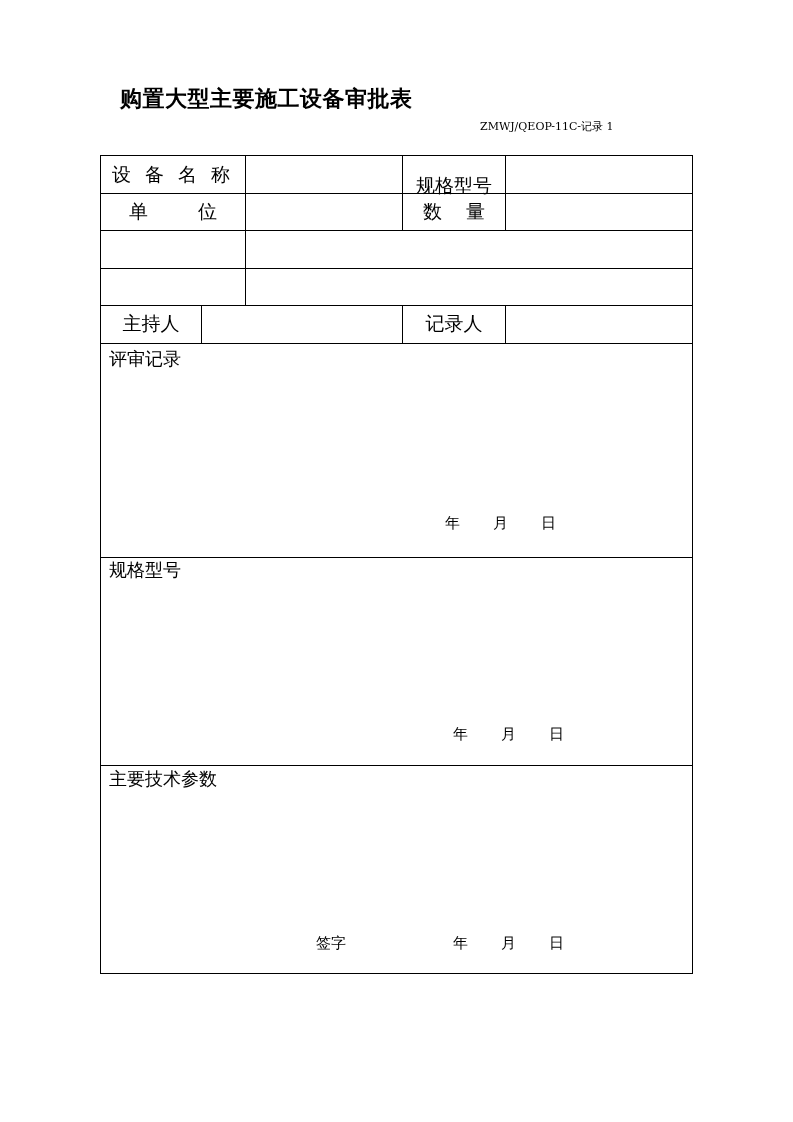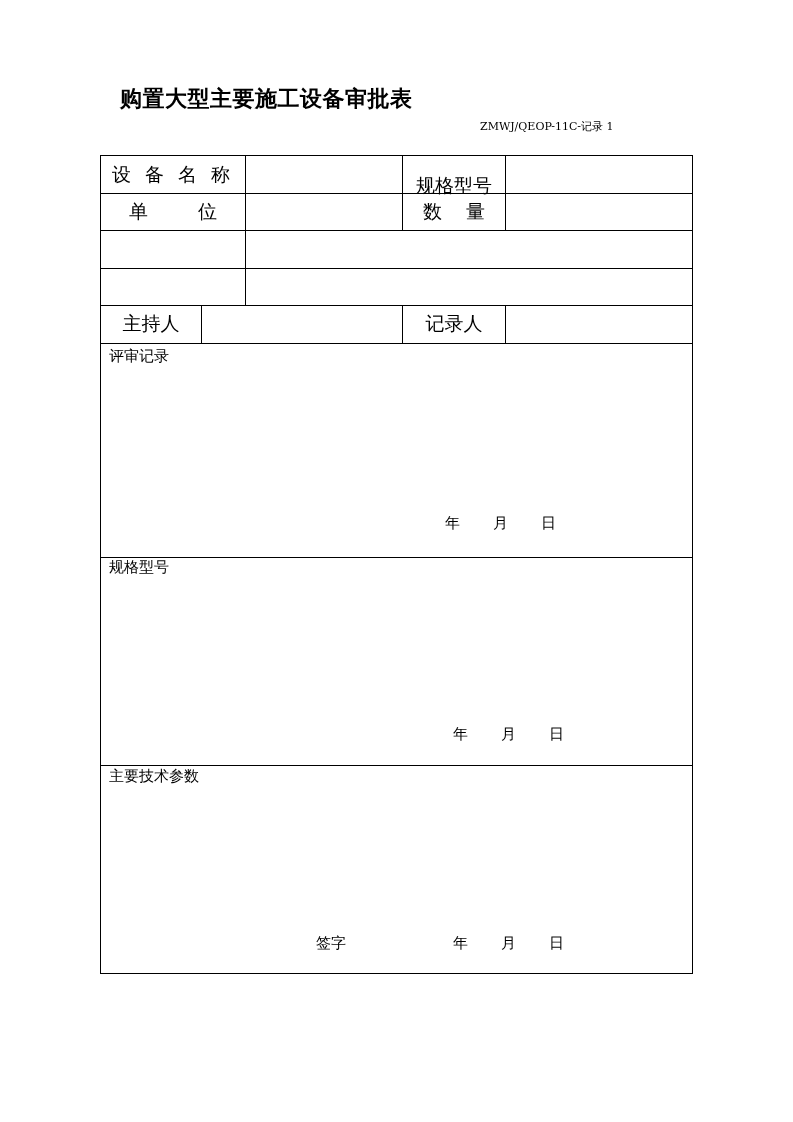--- a/index.html
+++ b/index.html
@@ -10,21 +10,21 @@
   .code { position:absolute; left:480px; top:105px; font-size:11px; white-space:nowrap;
           font-family:"DejaVu Serif","Liberation Serif",serif;margin-top:14px; }
   .tbl { position:absolute; left:100px; top:155px; width:593px; height:819px;
          border:1px solid #000; box-sizing:border-box; }
   .hl { position:absolute; left:0; right:0; height:0; border-top:1px solid #000; }
   .vl { position:absolute; width:0; border-left:1px solid #000; }
   .cell { position:absolute; display:flex; align-items:center; justify-content:center;
           font-size:19px; white-space:nowrap; box-sizing:border-box; }
   .lbl-spread { justify-content:space-between; padding:0 8px; }
   .blank { position:absolute; }
-  .sec-title { position:absolute; left:8px; font-size:15px; white-space:nowrap; }
+  .sec-title { position:absolute; left:8px; font-size:18px; white-space:nowrap; }
   .ymd { position:absolute; font-size:15px; white-space:nowrap; }
 </style>
 </head>
 <body>
 
 <div class="title">购置大型主要施工设备审批表</div>
 <div class="code">ZMWJ/QEOP-11C-记录 1</div>
 
 <div class="tbl">
 

